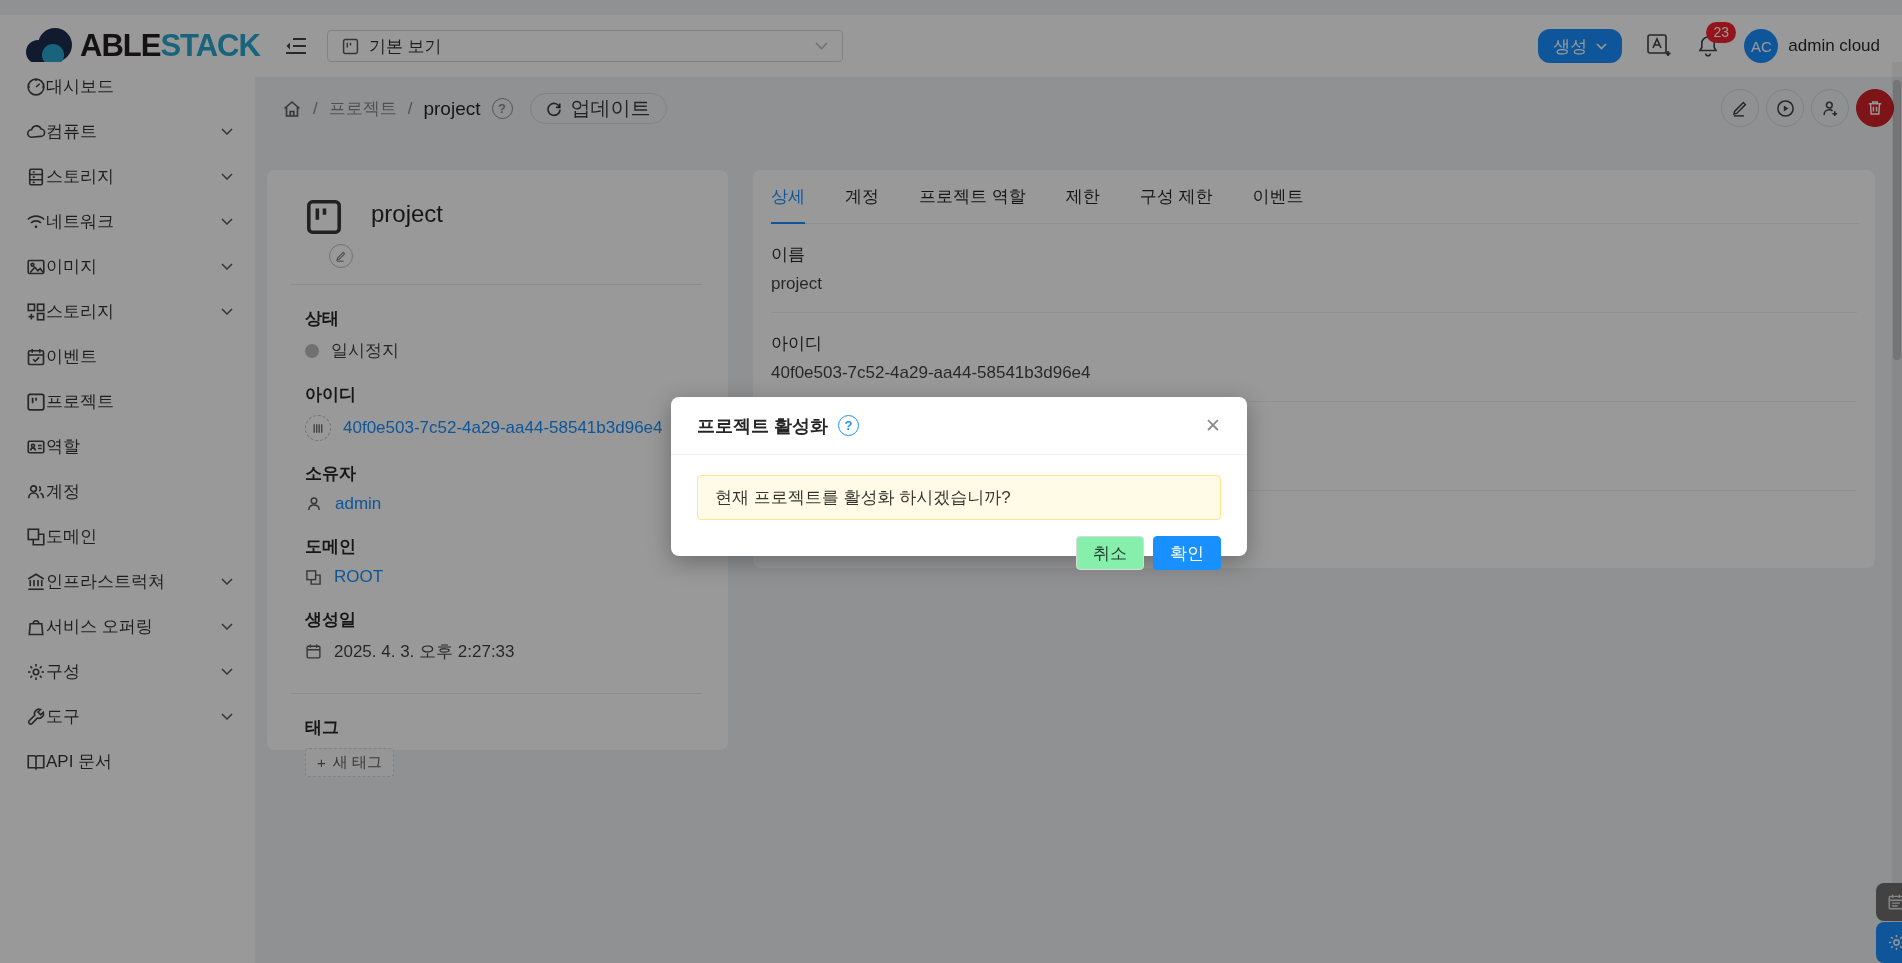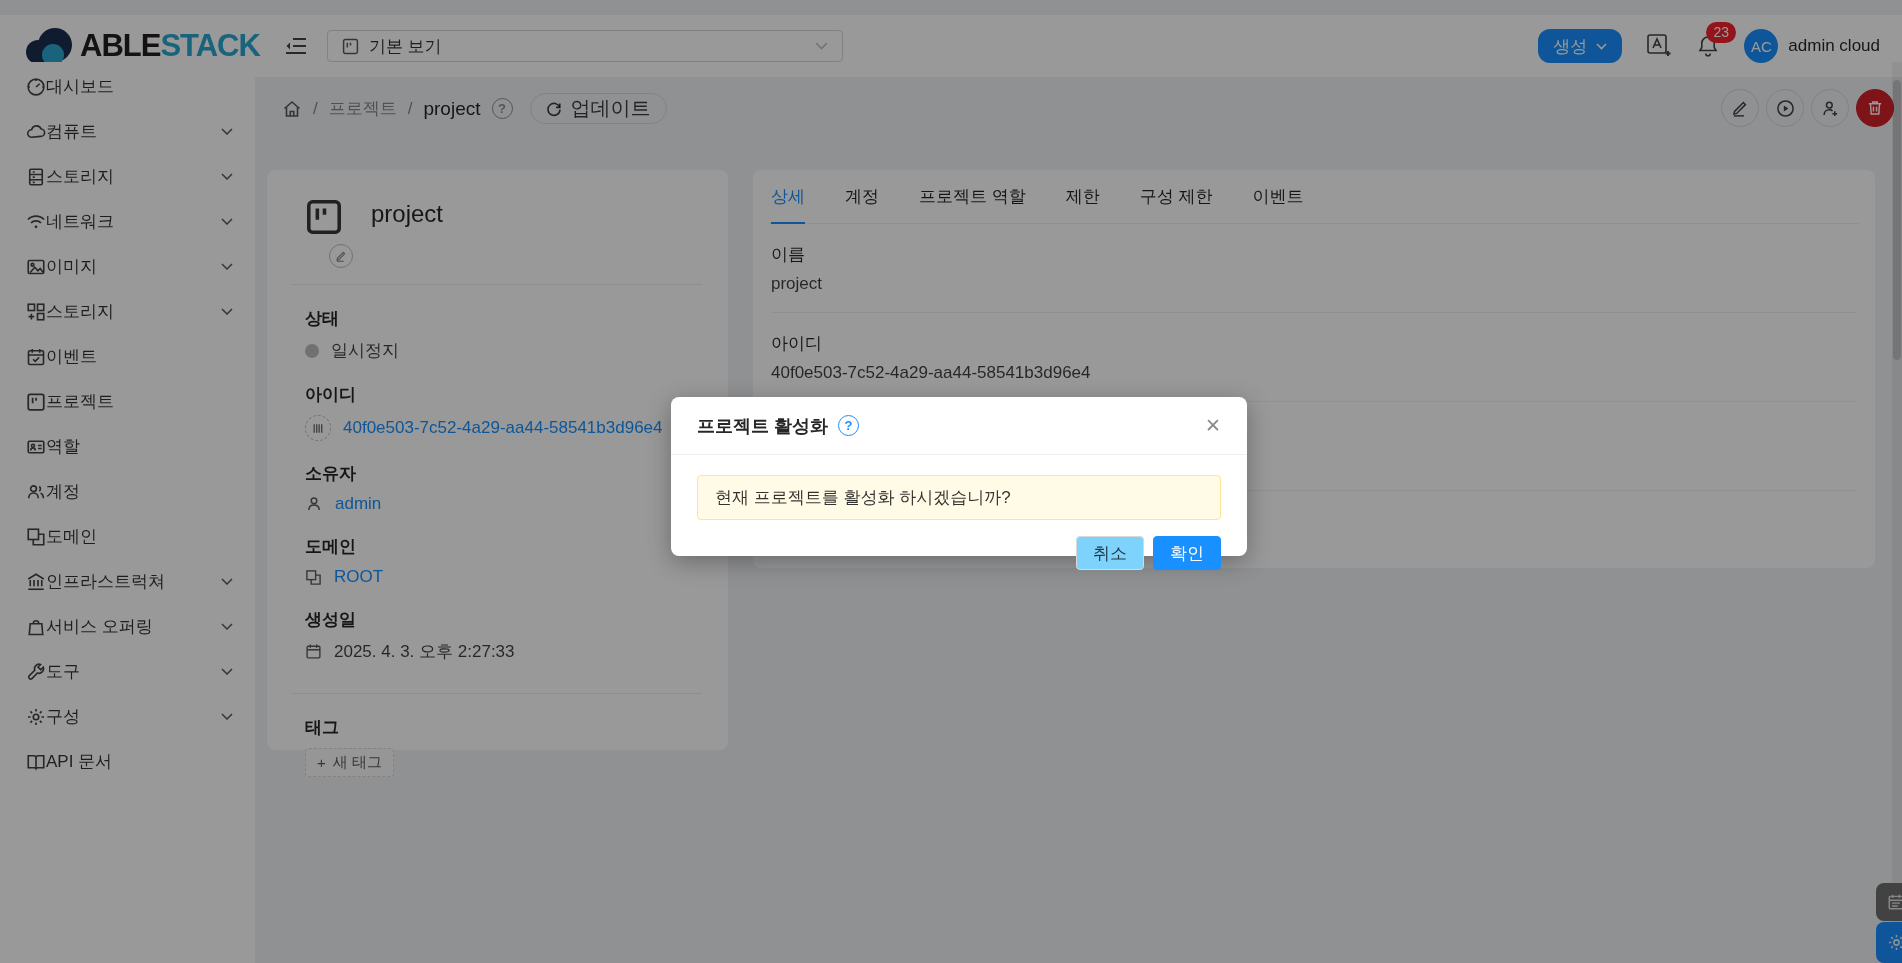--- a/index.html
+++ b/index.html
@@ -93,21 +93,21 @@
   .overlay { position:absolute; inset:0; background:rgba(0,0,0,.4); z-index:10; }
   .modal { position:absolute; left:671px; top:397px; width:576px; height:159px; background:#fff; border-radius:8px; box-shadow:0 6px 24px rgba(0,0,0,.3); z-index:20; }
   .modal-header { height:58px; display:flex; align-items:center; padding:0 26px; border-bottom:1px solid #f0f0f0; }
   .modal-title { font-size:18px; font-weight:bold; color:rgba(0,0,0,.85); }
   .q-circle-blue { width:21px; height:21px; border:1.5px solid #1890ff; border-radius:50%; color:#1890ff; font-size:13px; font-weight:bold; display:flex; align-items:center; justify-content:center; margin-left:10px; }
   .modal-close { margin-left:auto; color:#8c8c8c; font-size:19px; cursor:pointer; background:none; border:none; line-height:1; }
   .modal-body { padding:20px 26px 0; }
   .alert-box { background:#fffbe6; border:1px solid #ffe58f; border-radius:4px; padding:10px 17px; font-size:17px; color:rgba(0,0,0,.8); }
   .modal-footer { display:flex; justify-content:flex-end; gap:9px; padding:16px 26px 0; }
   .btn { height:34px; border-radius:4px; font-size:17px; padding:0 16px; cursor:pointer; }
-  .btn-default { background:#7dd3fc; border:1px solid #d9d9d9; color:rgba(0,0,0,.75);text-align:right; }
+  .btn-default { background:#86efac; border:1px solid #d9d9d9; color:rgba(0,0,0,.75);text-align:right; }
   .btn-primary { background:#1890ff; border:1px solid #1890ff; color:#fff; }
 </style>
 </head>
 <body>
 
 <div class="header">
   <div class="logo-area">
     <div class="logo-mark">
         <div class="c1"></div>
         <div class="c2"></div>
@@ -323,38 +323,38 @@
     <span class="lbl">서비스 오퍼링</span>
     <span class="chev">
         <svg width="12" height="7" viewBox="0 0 12 7" fill="none" stroke="currentColor" stroke-width="1.5">
           <path d="M1 1 L6 6 L11 1"></path>
         </svg>
       </span>
   </div>
   <div class="side-item">
     <span class="s-icon">
         <svg width="20" height="20" viewBox="0 0 16 16" fill="none" stroke="currentColor" stroke-width="1.3">
-          <path d="M13.8 4.2 a3.6 3.6 0 0 1-4.6 4.6 L4.6 13.4 a1.6 1.6 0 0 1-2.2-2.2 L7 6.6 A3.6 3.6 0 0 1 11.6 2 L9.6 4 l2.2 2.2 2-2 z"></path>
-        </svg>
-      </span>
-    <span class="lbl">도구</span>
-    <span class="chev">
-        <svg width="12" height="7" viewBox="0 0 12 7" fill="none" stroke="currentColor" stroke-width="1.5">
-          <path d="M1 1 L6 6 L11 1"></path>
-        </svg>
-      </span>
-  </div>
-  <div class="side-item">
-    <span class="s-icon">
-        <svg width="20" height="20" viewBox="0 0 16 16" fill="none" stroke="currentColor" stroke-width="1.3">
           <circle cx="8" cy="8" r="2.2"></circle>
           <path d="M8 1.6 v2 M8 12.4 v2 M1.6 8 h2 M12.4 8 h2 M3.5 3.5 l1.4 1.4 M11.1 11.1 l1.4 1.4 M12.5 3.5 l-1.4 1.4 M4.9 11.1 l-1.4 1.4"></path>
         </svg>
       </span>
     <span class="lbl">구성</span>
+    <span class="chev">
+        <svg width="12" height="7" viewBox="0 0 12 7" fill="none" stroke="currentColor" stroke-width="1.5">
+          <path d="M1 1 L6 6 L11 1"></path>
+        </svg>
+      </span>
+  </div>
+  <div class="side-item">
+    <span class="s-icon">
+        <svg width="20" height="20" viewBox="0 0 16 16" fill="none" stroke="currentColor" stroke-width="1.3">
+          <path d="M13.8 4.2 a3.6 3.6 0 0 1-4.6 4.6 L4.6 13.4 a1.6 1.6 0 0 1-2.2-2.2 L7 6.6 A3.6 3.6 0 0 1 11.6 2 L9.6 4 l2.2 2.2 2-2 z"></path>
+        </svg>
+      </span>
+    <span class="lbl">도구</span>
     <span class="chev">
         <svg width="12" height="7" viewBox="0 0 12 7" fill="none" stroke="currentColor" stroke-width="1.5">
           <path d="M1 1 L6 6 L11 1"></path>
         </svg>
       </span>
   </div>
   <div class="side-item">
     <span class="s-icon">
         <svg width="20" height="20" viewBox="0 0 16 16" fill="none" stroke="currentColor" stroke-width="1.3">
           <path d="M1.8 3 h4.6 a1.6 1.6 0 0 1 1.6 1 a1.6 1.6 0 0 1 1.6-1 h4.6 v9.6 h-4.8 a1.4 1.4 0 0 0-1.4.8 a1.4 1.4 0 0 0-1.4-.8 H1.8 z"></path>

